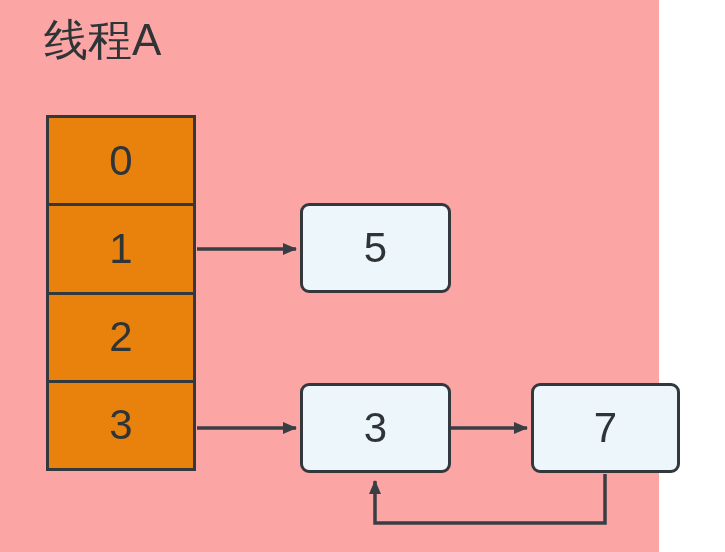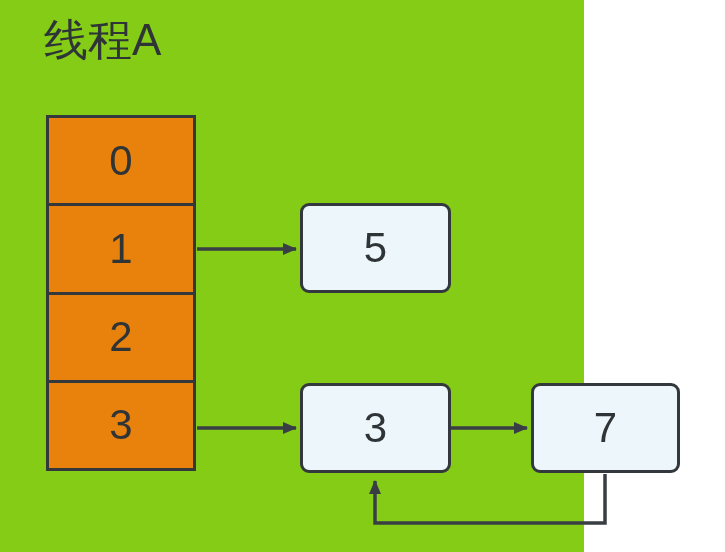--- a/index.html
+++ b/index.html
@@ -7,23 +7,23 @@
     padding: 0;
   }
   body {
     width: 725px;
     height: 552px;
     font-family: "Liberation Sans", "DejaVu Sans", sans-serif;
     overflow: hidden;
   }
   .canvas {
     position: relative;
-    width: 584px;
+    width: 659px;
     height: 552px;
-    background: #84cc16;
+    background: #fca5a5;
   }
   .diagram-title {
     position: absolute;
     left: 44px;
     top: 14px;
     font-size: 44px;
     line-height: 1.2;
     color: #2f3437;
     white-space: nowrap;
   }

